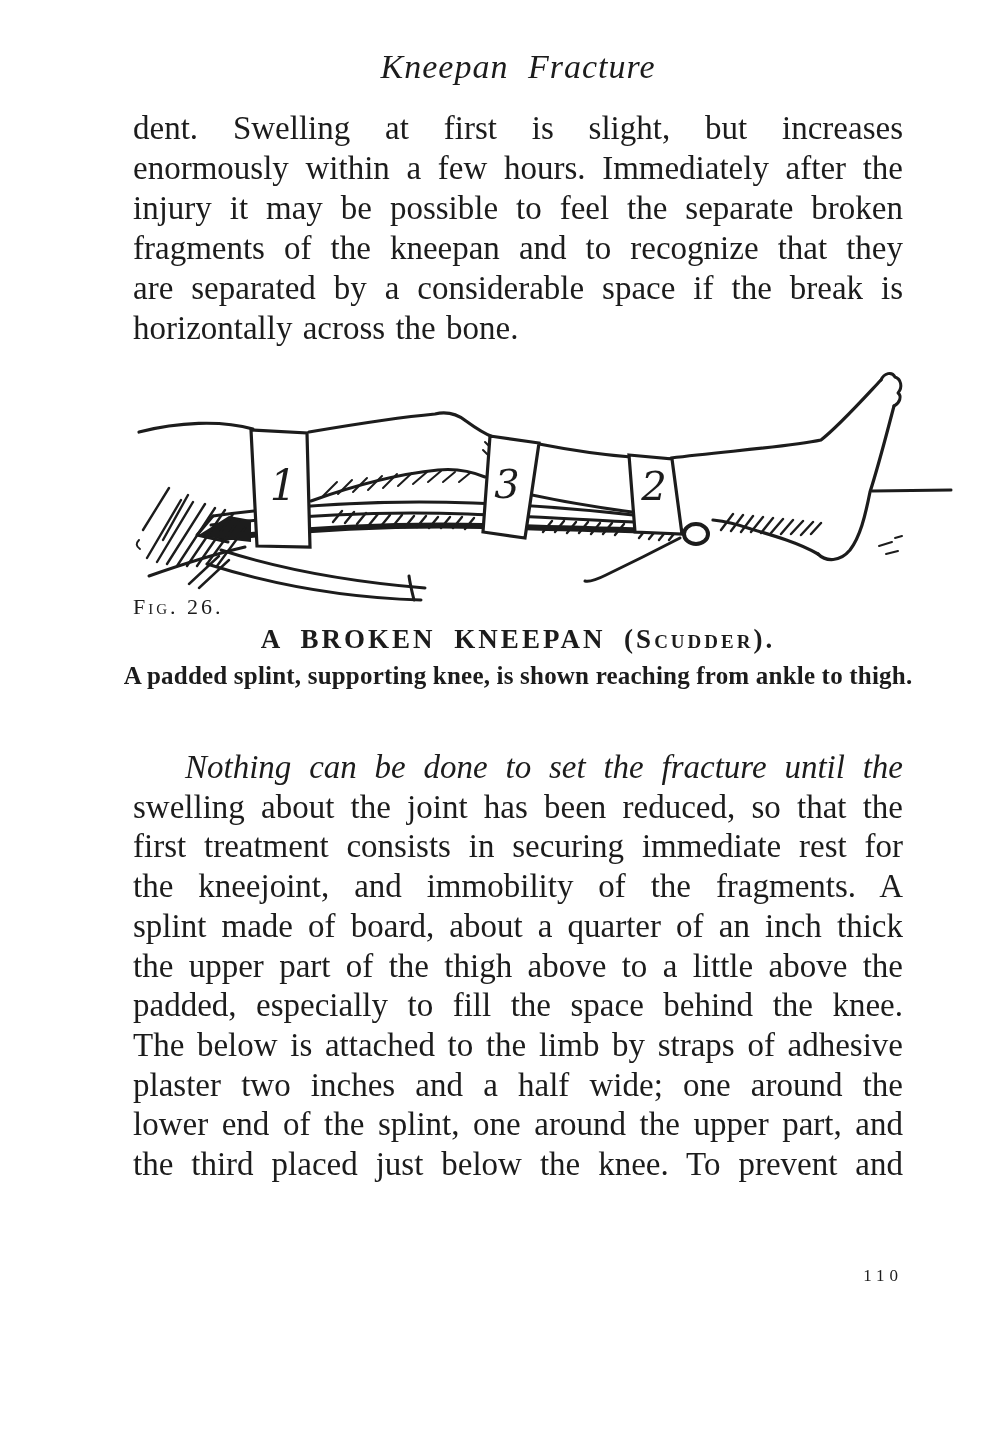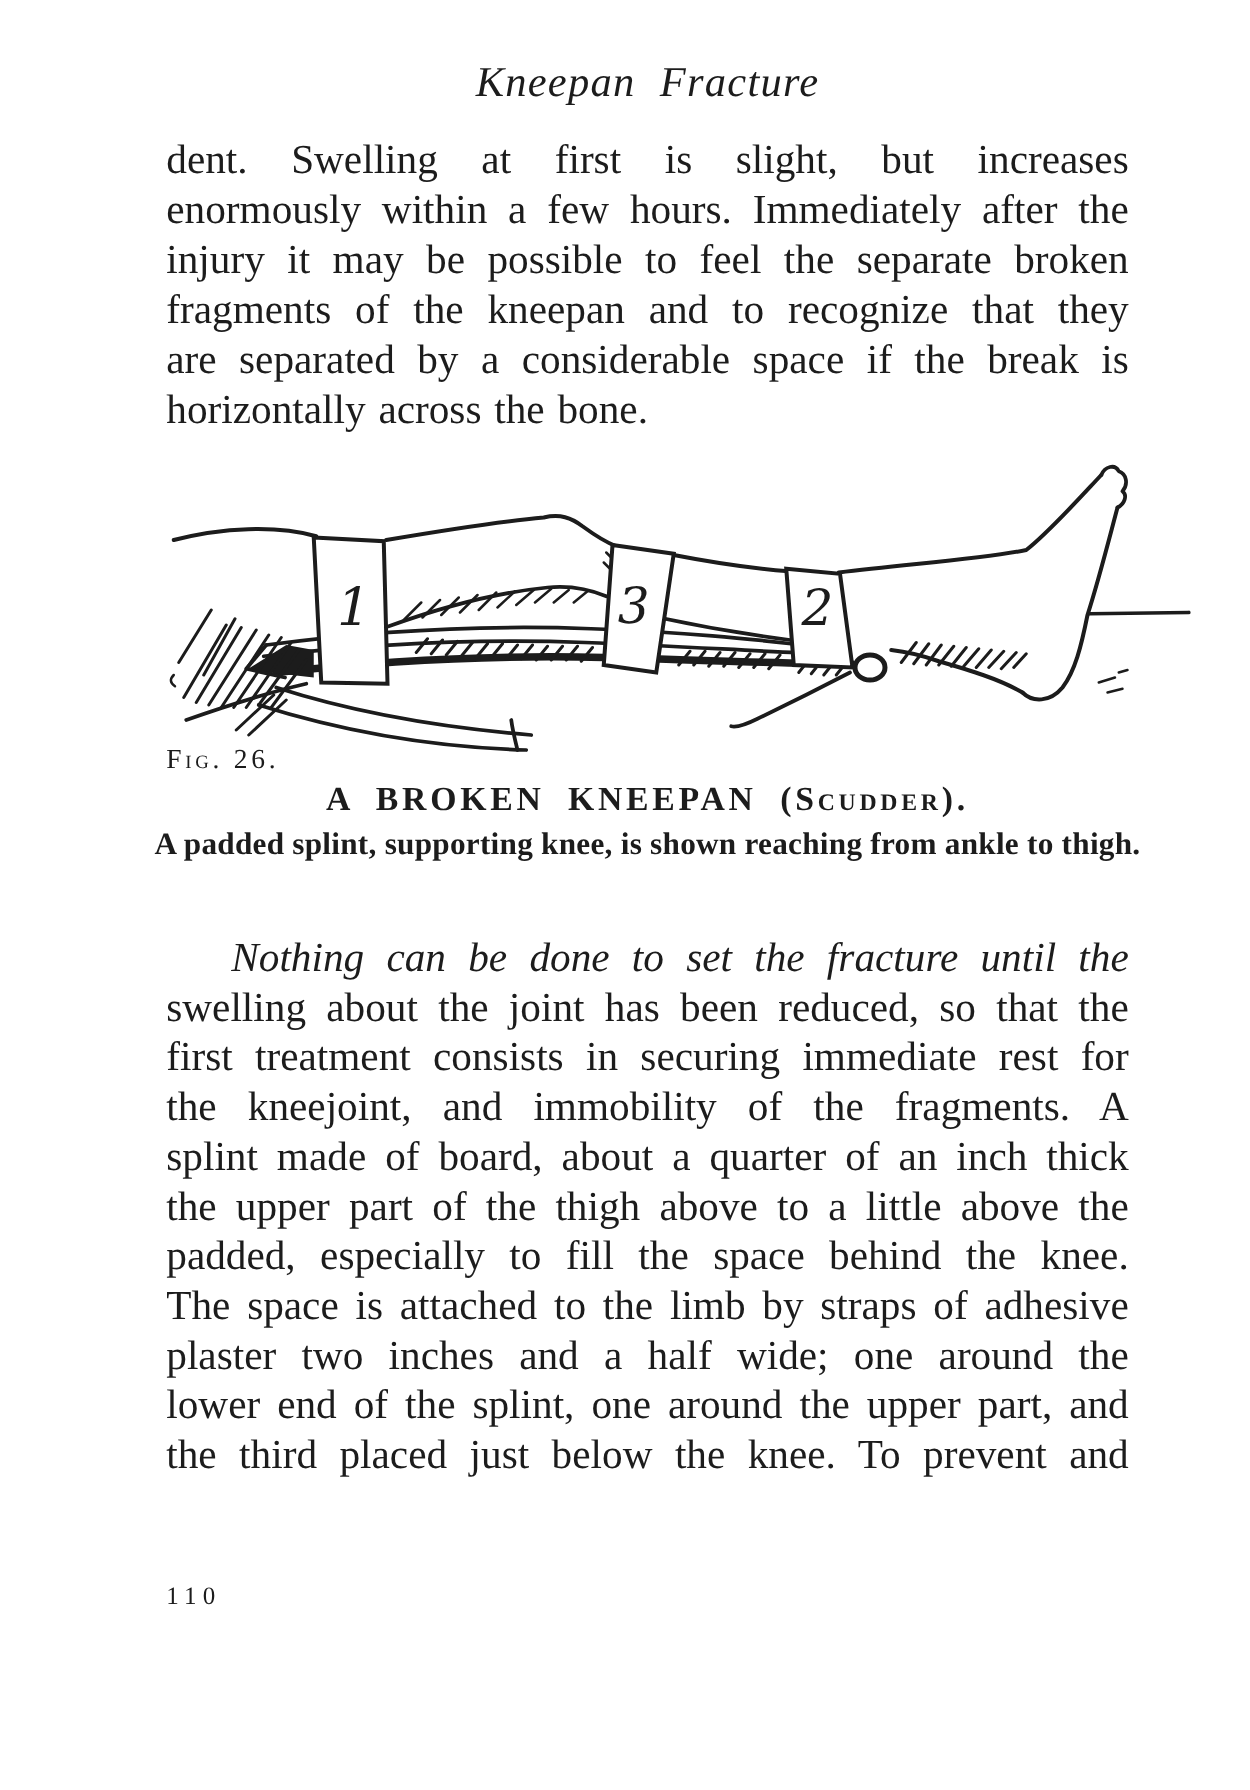--- a/index.html
+++ b/index.html
@@ -56,22 +56,22 @@
   .fig-caption {
     position:absolute; top:664px; left:113px; width:810px;
     text-align:center;
     font-weight:bold;
     font-size:25px;
     line-height:24.5px;
     letter-spacing:0.2px;
   }
   .page-number {
     position:absolute; top:1266px; left:133px; width:770px;
-    text-align:left;
-    font-size:20px;
+    text-align:right;
+    font-size:17px;
     letter-spacing:5px;
   }
   .fig-stroke { stroke:var(--ink); fill:none; stroke-linecap:round; stroke-linejoin:round; }
   .strap-num  { font-family:"DejaVu Serif","Liberation Serif",serif; font-style:italic; fill:var(--ink); }
 </style>
 </head>
 <body>
 
 <div class="page">
 
@@ -155,21 +155,21 @@
   </div>
 
   <div class="para para2 indent-first">
       <div class="tline">Nothing can be done to set the fracture until the</div>
       <div class="tline">swelling about the joint has been reduced, so that the</div>
       <div class="tline">first treatment consists in securing immediate rest for</div>
       <div class="tline">the kneejoint, and immobility of the fragments.  A</div>
       <div class="tline">splint made of board, about a quarter of an inch thick</div>
       <div class="tline">the upper part of the thigh above to a little above the</div>
       <div class="tline">padded, especially to fill the space behind the knee.</div>
-      <div class="tline">The space is attached to the limb by straps of adhesive</div>
+      <div class="tline">The below is attached to the limb by straps of adhesive</div>
       <div class="tline">plaster two inches and a half wide; one around the</div>
       <div class="tline">lower end of the splint, one around the upper part, and</div>
       <div class="tline">the third placed just below the knee.  To prevent and</div>
     </div>
 
   <div class="page-number">110</div>
 
 </div>
 
 </body></html>

